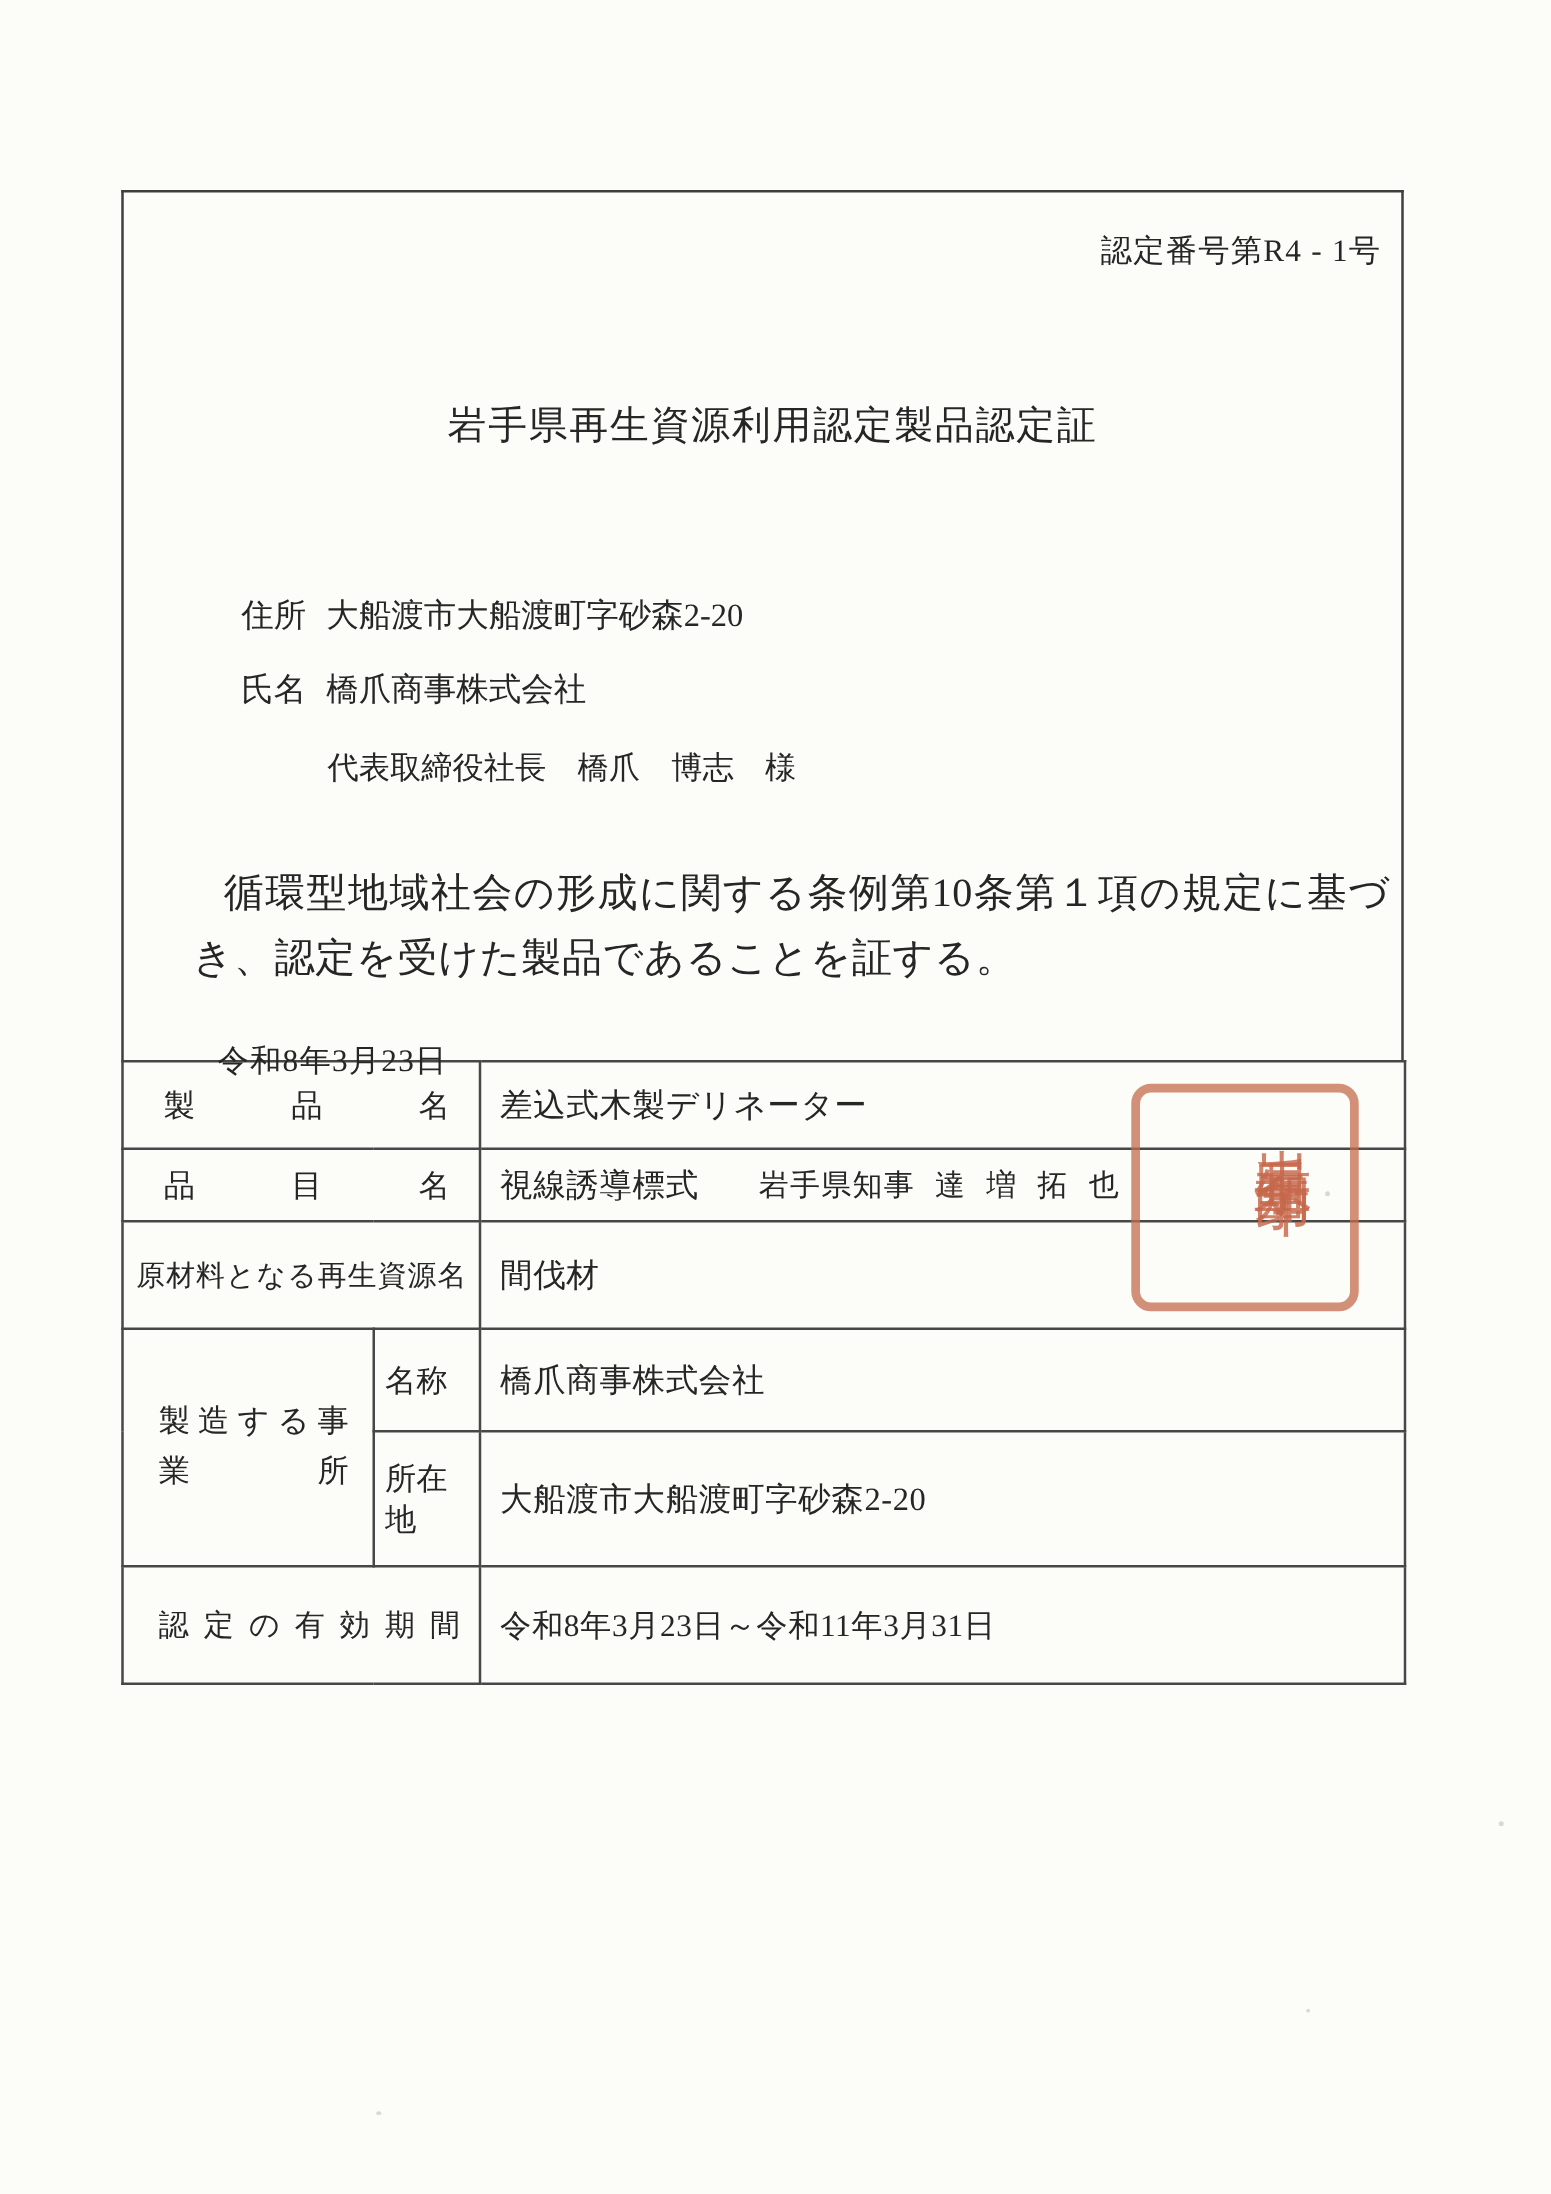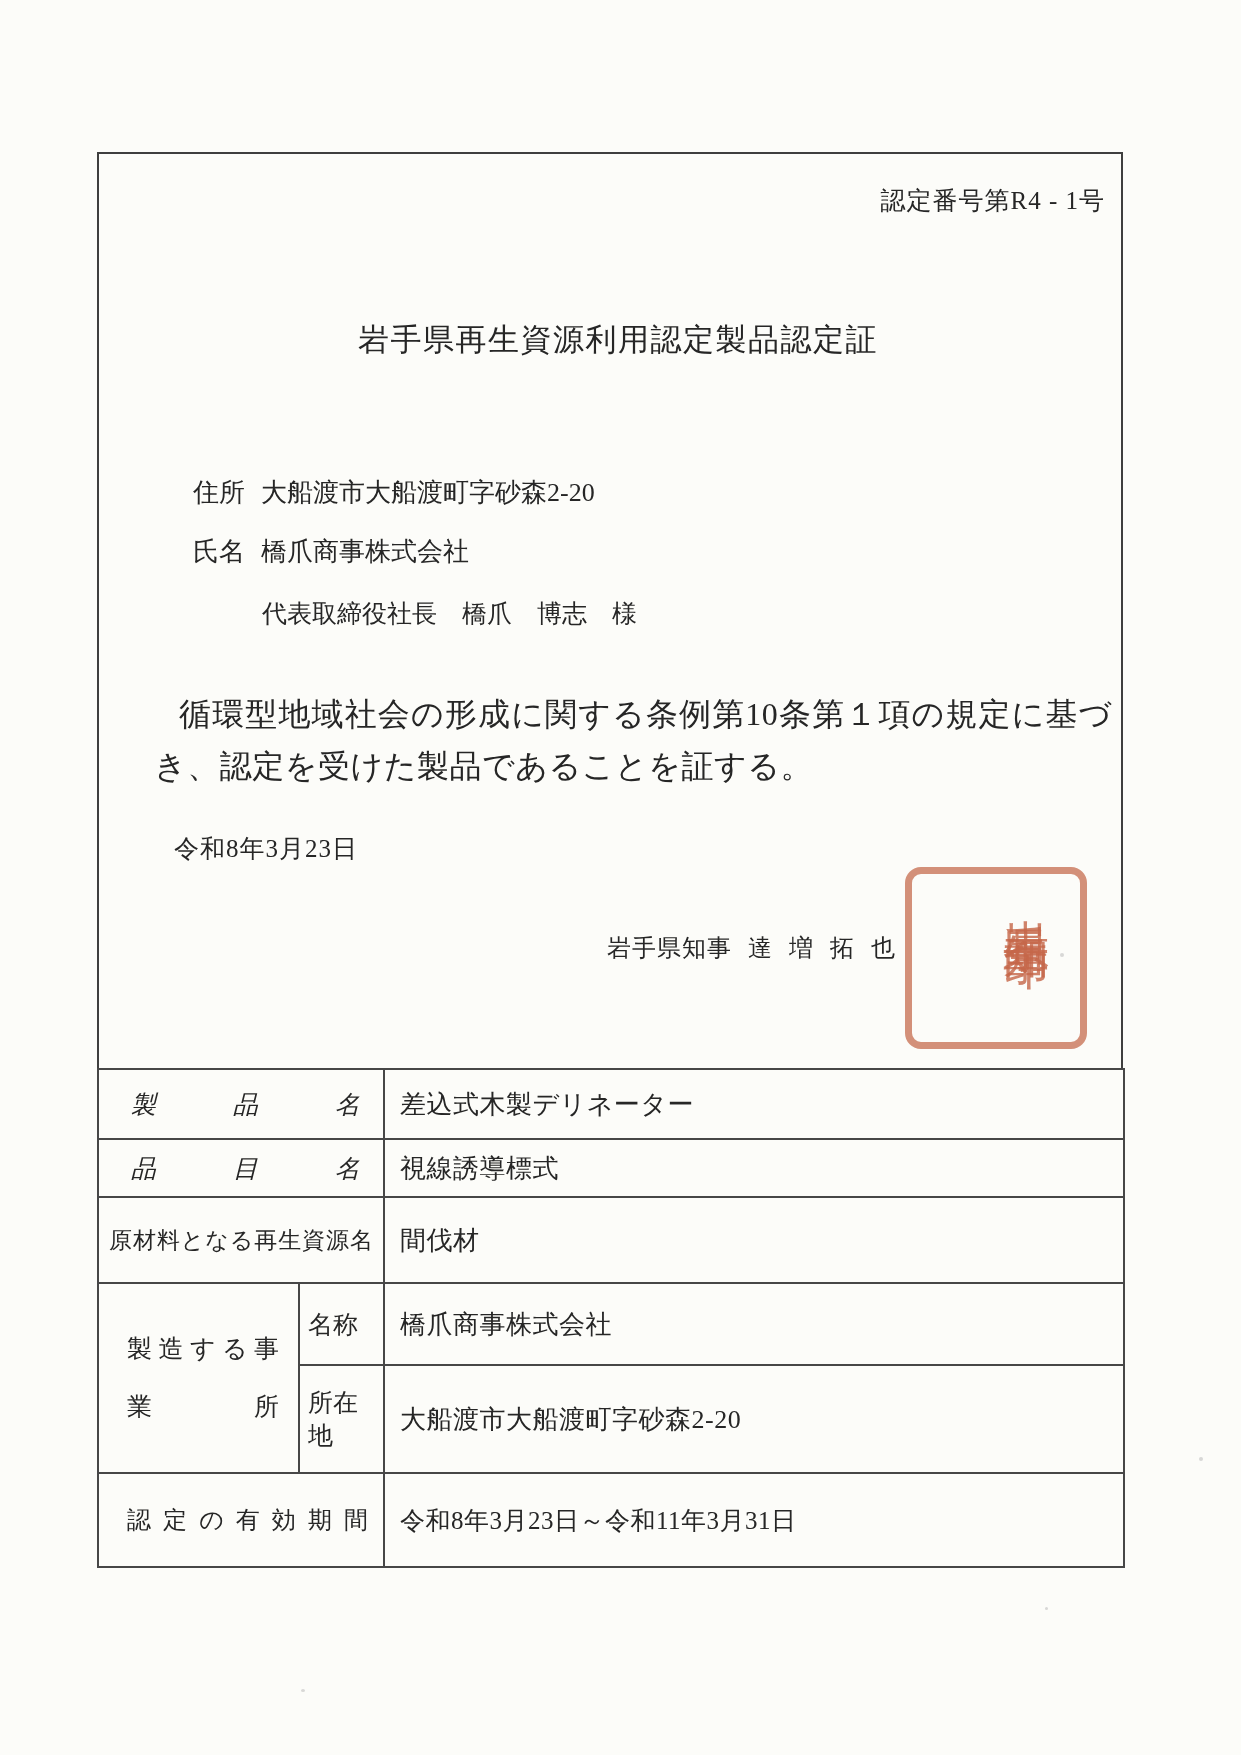--- a/index.html
+++ b/index.html
@@ -5,21 +5,21 @@
   html,body{margin:0;padding:0;}
   body{
     width:1241px;height:1755px;position:relative;
     background:#fcfcf9;
     font-family:"Liberation Serif","DejaVu Serif",serif;
     color:#262626;
     overflow:hidden;
   }
   .certificate{position:absolute;left:97px;top:152px;width:1026px;}
   .cert-top{
-    position:relative;height:916px;box-sizing:border-box;
+    position:relative;height:696px;box-sizing:border-box;
     border:2px solid #3f3f3f;border-bottom:none;background:transparent;
   }
   .cert-number{
     position:absolute;top:30px;right:16px;
     font-size:25px;letter-spacing:1px;white-space:nowrap;
   }
   .cert-title{
     position:absolute;top:165px;left:0;right:0;
     text-align:center;text-indent:16px;
     font-size:31px;letter-spacing:1.5px;white-space:nowrap;
@@ -52,29 +52,29 @@
   table.cert-table{
     width:1026px;border-collapse:collapse;table-layout:fixed;
     font-size:26px;
   }
   table.cert-table td{
     border:2px solid #474747;vertical-align:middle;
     overflow:hidden;
   }
   td.lbl{
     text-align:justify;text-align-last:justify;
-    padding:0 22px 0 32px;font-size:25px;letter-spacing:1px;font-style:italic;
+    padding:0 22px 0 32px;font-size:25px;letter-spacing:1px;
   }
   td.lbl-long{
     text-align:justify;text-align-last:justify;
     padding:0 10px;font-size:23px;
   }
   td.lbl-span{
     text-align:justify;text-align-last:justify;
-    padding:0 18px 0 28px;font-size:25px;line-height:58px;letter-spacing:1px;
+    padding:0 18px 0 28px;font-size:25px;line-height:40px;letter-spacing:1px;
   }
   td.lbl-validity{
     text-align:justify;text-align-last:justify;
     padding:0 14px 0 28px;font-size:24px;letter-spacing:1px;
   }
   td.sub-lbl{padding-left:8px;font-size:25px;}
   td.val{padding-left:15px;font-size:26px;letter-spacing:0.5px;white-space:nowrap;}
   td.val-sm{padding-left:15px;font-size:25px;letter-spacing:0.5px;white-space:nowrap;}
   .speck{position:absolute;border-radius:50%;background:#b9b9b9;opacity:0.55;}
 </style>

